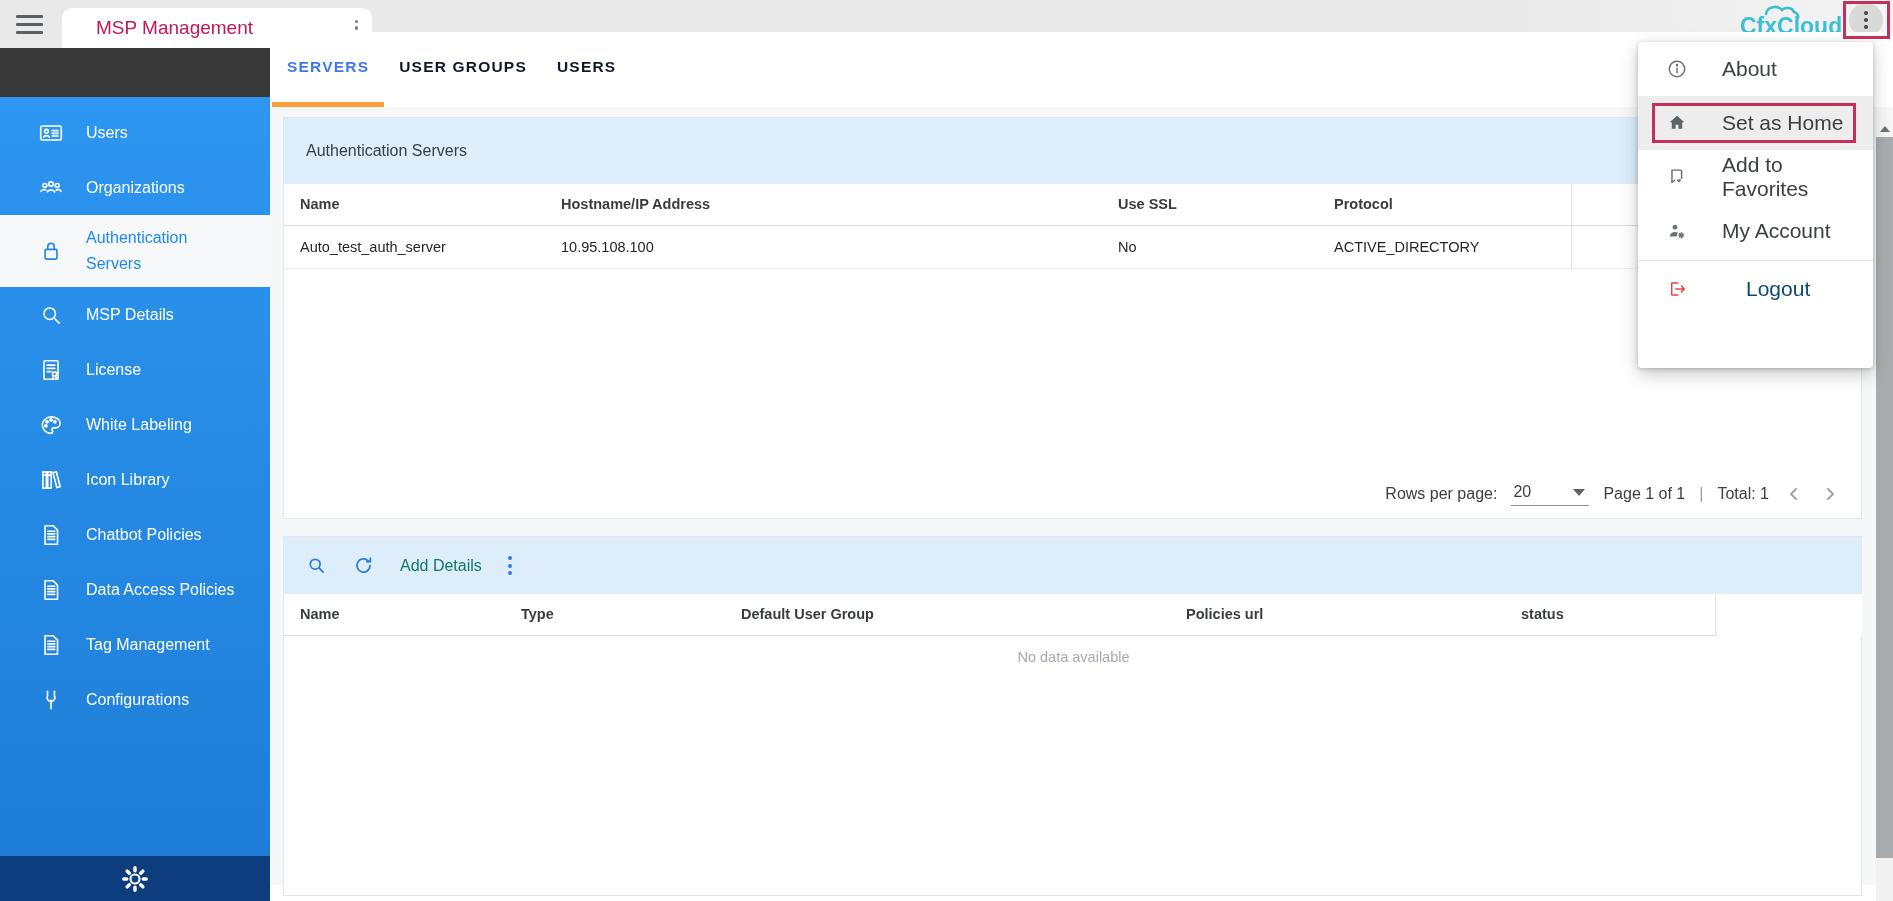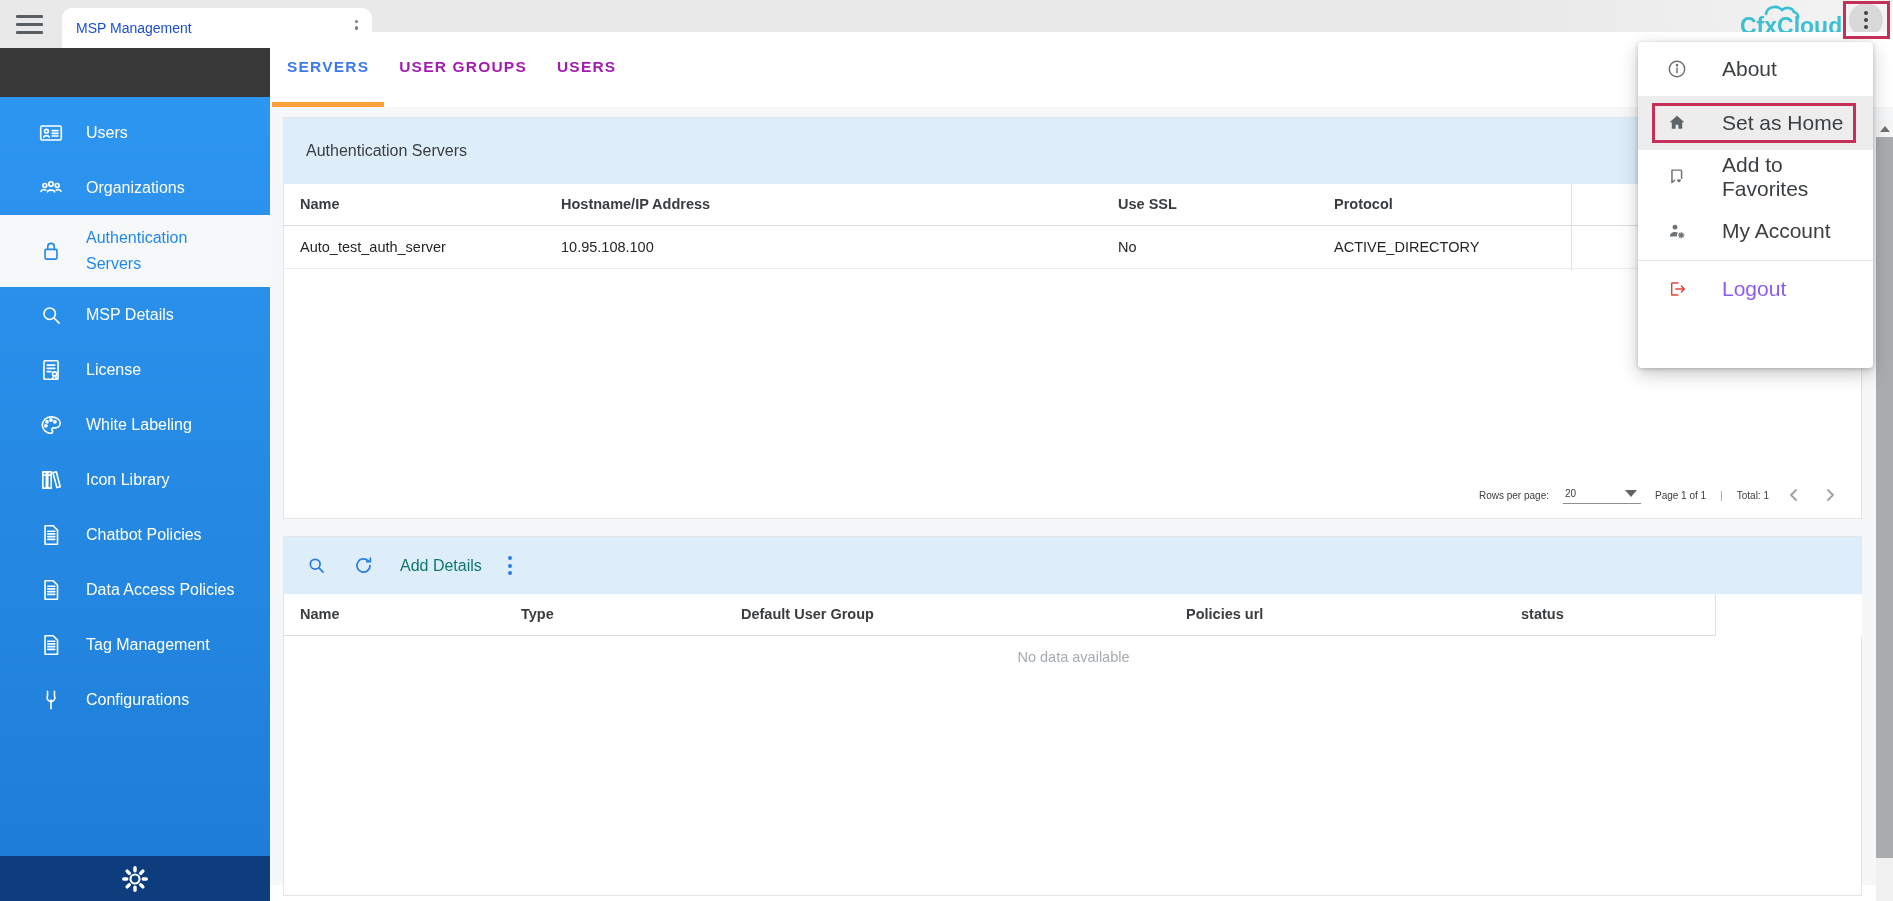--- a/index.html
+++ b/index.html
@@ -7,21 +7,21 @@
   body { font-family:"Liberation Sans", sans-serif; background:#fff; }
   #app { position:relative; width:1893px; height:901px; overflow:hidden; background:#fff; }
 
   
   .topbar { position:absolute; left:0; top:0; width:1893px; height:48px;
             background:linear-gradient(90deg,#e9e9e9 0%,#e9e9e9 80%,#f4f4f4 100%); }
   .hamburger { position:absolute; left:16px; top:15px; width:27px; height:19px; cursor:pointer; }
   .hamburger span { display:block; height:3px; background:#5a5f63; margin-bottom:5px; border-radius:1px; }
   .browser-tab { position:absolute; left:62px; top:8px; width:310px; height:40px; background:#fff;
                  border-radius:10px 10px 0 0; display:flex; align-items:center; padding:0 14px; }
-  .browser-tab .tab-title { font-size:14px; color:#1d4ed8; flex:1; }
+  .browser-tab .tab-title { font-size:19px; color:#be185d; flex:1;margin-left:20px; }
   .dots-v { display:inline-flex; flex-direction:column; gap:3px; align-items:center; }
   .dots-v i { width:3.5px; height:3.5px; border-radius:50%; background:#7a7f84; }
   .logo { position:absolute; left:1726px; top:1px; width:120px; height:44px; }
   .kebab-btn { position:absolute; left:1849px; top:3px; width:34px; height:34px; border-radius:50%;
                background:#d9d9d9; display:flex; align-items:center; justify-content:center; cursor:pointer; }
   .kebab-btn .dots-v i { background:#3f4448; width:4px; height:4px; }
   .annot { position:absolute; border:3px solid #c53058; z-index:70; pointer-events:none; }
   .annot-kebab { left:1843px; top:1px; width:47px; height:38px; }
 
   
@@ -35,36 +35,36 @@
   .side-item.active { background:#f7f8f9; color:#1f88ec; min-height:72px; }
   .side-item svg { stroke:currentColor; fill:none; stroke-width:1.5; stroke-linecap:round; stroke-linejoin:round; }
   .side-bottom { position:absolute; left:0; top:856px; width:270px; height:45px; background:#0d3d7c;
                  display:flex; align-items:center; justify-content:center; }
   .side-bottom svg { stroke:#fff; fill:none; stroke-linecap:round; }
 
   
   .content { position:absolute; left:270px; top:32px; width:1844px; height:853px; background:#f6f7f8; }
   .tabs-area { position:absolute; left:0; top:0; width:1623px; height:75px; background:#fff; display:flex; padding-left:2px; }
   .tab { display:flex; align-items:center; padding:0 15px; font-size:15.5px; font-weight:bold;
-         letter-spacing:1.2px; color:#a21caf; border-bottom:5px solid transparent; cursor:pointer; }
+         letter-spacing:1.2px; color:#0f172a; border-bottom:5px solid transparent; cursor:pointer; }
   .tab.active { color:#3e79e9; border-bottom-color:#f9a23c; }
 
   .panel { position:absolute; left:13px; width:1579px; background:#fff; border:1px solid #e3e5e7; }
   .panel-head { height:66px; background:#ddeefa; display:flex; align-items:center; padding:0 22px; }
   .panel-title { font-size:16px; color:#3a3d40; flex:1; }
   .thead { position:relative; height:42px; border-bottom:1px solid #d9dbdd; }
   .thead span { position:absolute; top:12px; font-size:14.5px; font-weight:bold; color:#3a3d40; }
   .trow { position:relative; height:43px; border-bottom:1px solid #ececec; cursor:pointer; }
   .trow span { position:absolute; top:13px; font-size:14.5px; color:#232629; }
   .vdiv { position:absolute; width:1px; background:#e0e0e0; }
 
   
   #auth-panel { top:85px; height:402px; }
   .pagination { position:absolute; right:20px; bottom:12px; display:flex; align-items:center;
-                gap:14px; font-size:10px; color:#3c4043; }
+                gap:14px; font-size:16px; color:#3c4043; }
   .rpp-select { display:inline-flex; align-items:center; justify-content:space-between; width:78px;
                 border-bottom:1px solid #8b9096; padding:2px 4px 4px 2px; cursor:pointer; }
   .caret { width:0; height:0; border-left:6px solid transparent; border-right:6px solid transparent;
            border-top:7px solid #606468; }
   .chev { width:22px; height:22px; display:flex; align-items:center; justify-content:center; cursor:pointer; }
   .chev svg { stroke:#9aa0a6; fill:none; stroke-width:1.8; stroke-linecap:round; stroke-linejoin:round; }
 
   
   #sso-panel { top:504px; height:360px; }
   #sso-panel .panel-head { height:57px; }
@@ -81,21 +81,21 @@
   
   .menu { position:absolute; left:1638px; top:42px; width:235px; height:326px; background:#fff;
           border-radius:4px; box-shadow:0 1px 4px rgba(0,0,0,.2), 0 6px 18px rgba(0,0,0,.22); z-index:50; }
   .menu-item { position:relative; height:54px; display:flex; align-items:center; cursor:pointer; }
   .menu-item .m-ico { position:absolute; left:28px; width:22px; height:22px; display:flex; align-items:center; }
   .menu-item .m-lbl { position:absolute; left:84px; font-size:21px; color:#3c4043; }
   .menu-item svg { stroke:#6c7176; fill:none; stroke-width:1.6; stroke-linecap:round; stroke-linejoin:round; }
   .menu-item.highlight { background:#ededee; }
   .menu-divider { height:1px; background:#e6e6e6; margin:2px 0; }
   .menu-item.danger { height:51px; }
-  .menu-item.danger .m-lbl { color:#8b5cf6; }
+  .menu-item.danger .m-lbl { color:#0c4a6e;margin-left:24px; }
   .menu-item.danger svg { stroke:#e8413c; }
   .annot-home { left:14px; top:7px; width:204px; height:40px; }
 
   
   .scrollbar { position:absolute; left:1876px; top:120px; width:17px; height:781px; background:#f1f1f1; z-index:40; }
   .sb-btn { height:17px; background:#f6f6f6; display:flex; align-items:center; justify-content:center; cursor:pointer; }
   .sb-up { width:0; height:0; border-left:5px solid transparent; border-right:5px solid transparent;
            border-bottom:6px solid #6f6f6f; }
   .sb-thumb { position:absolute; top:17px; left:0; width:17px; height:721px; background:#a9acae; cursor:pointer; }
 </style>

